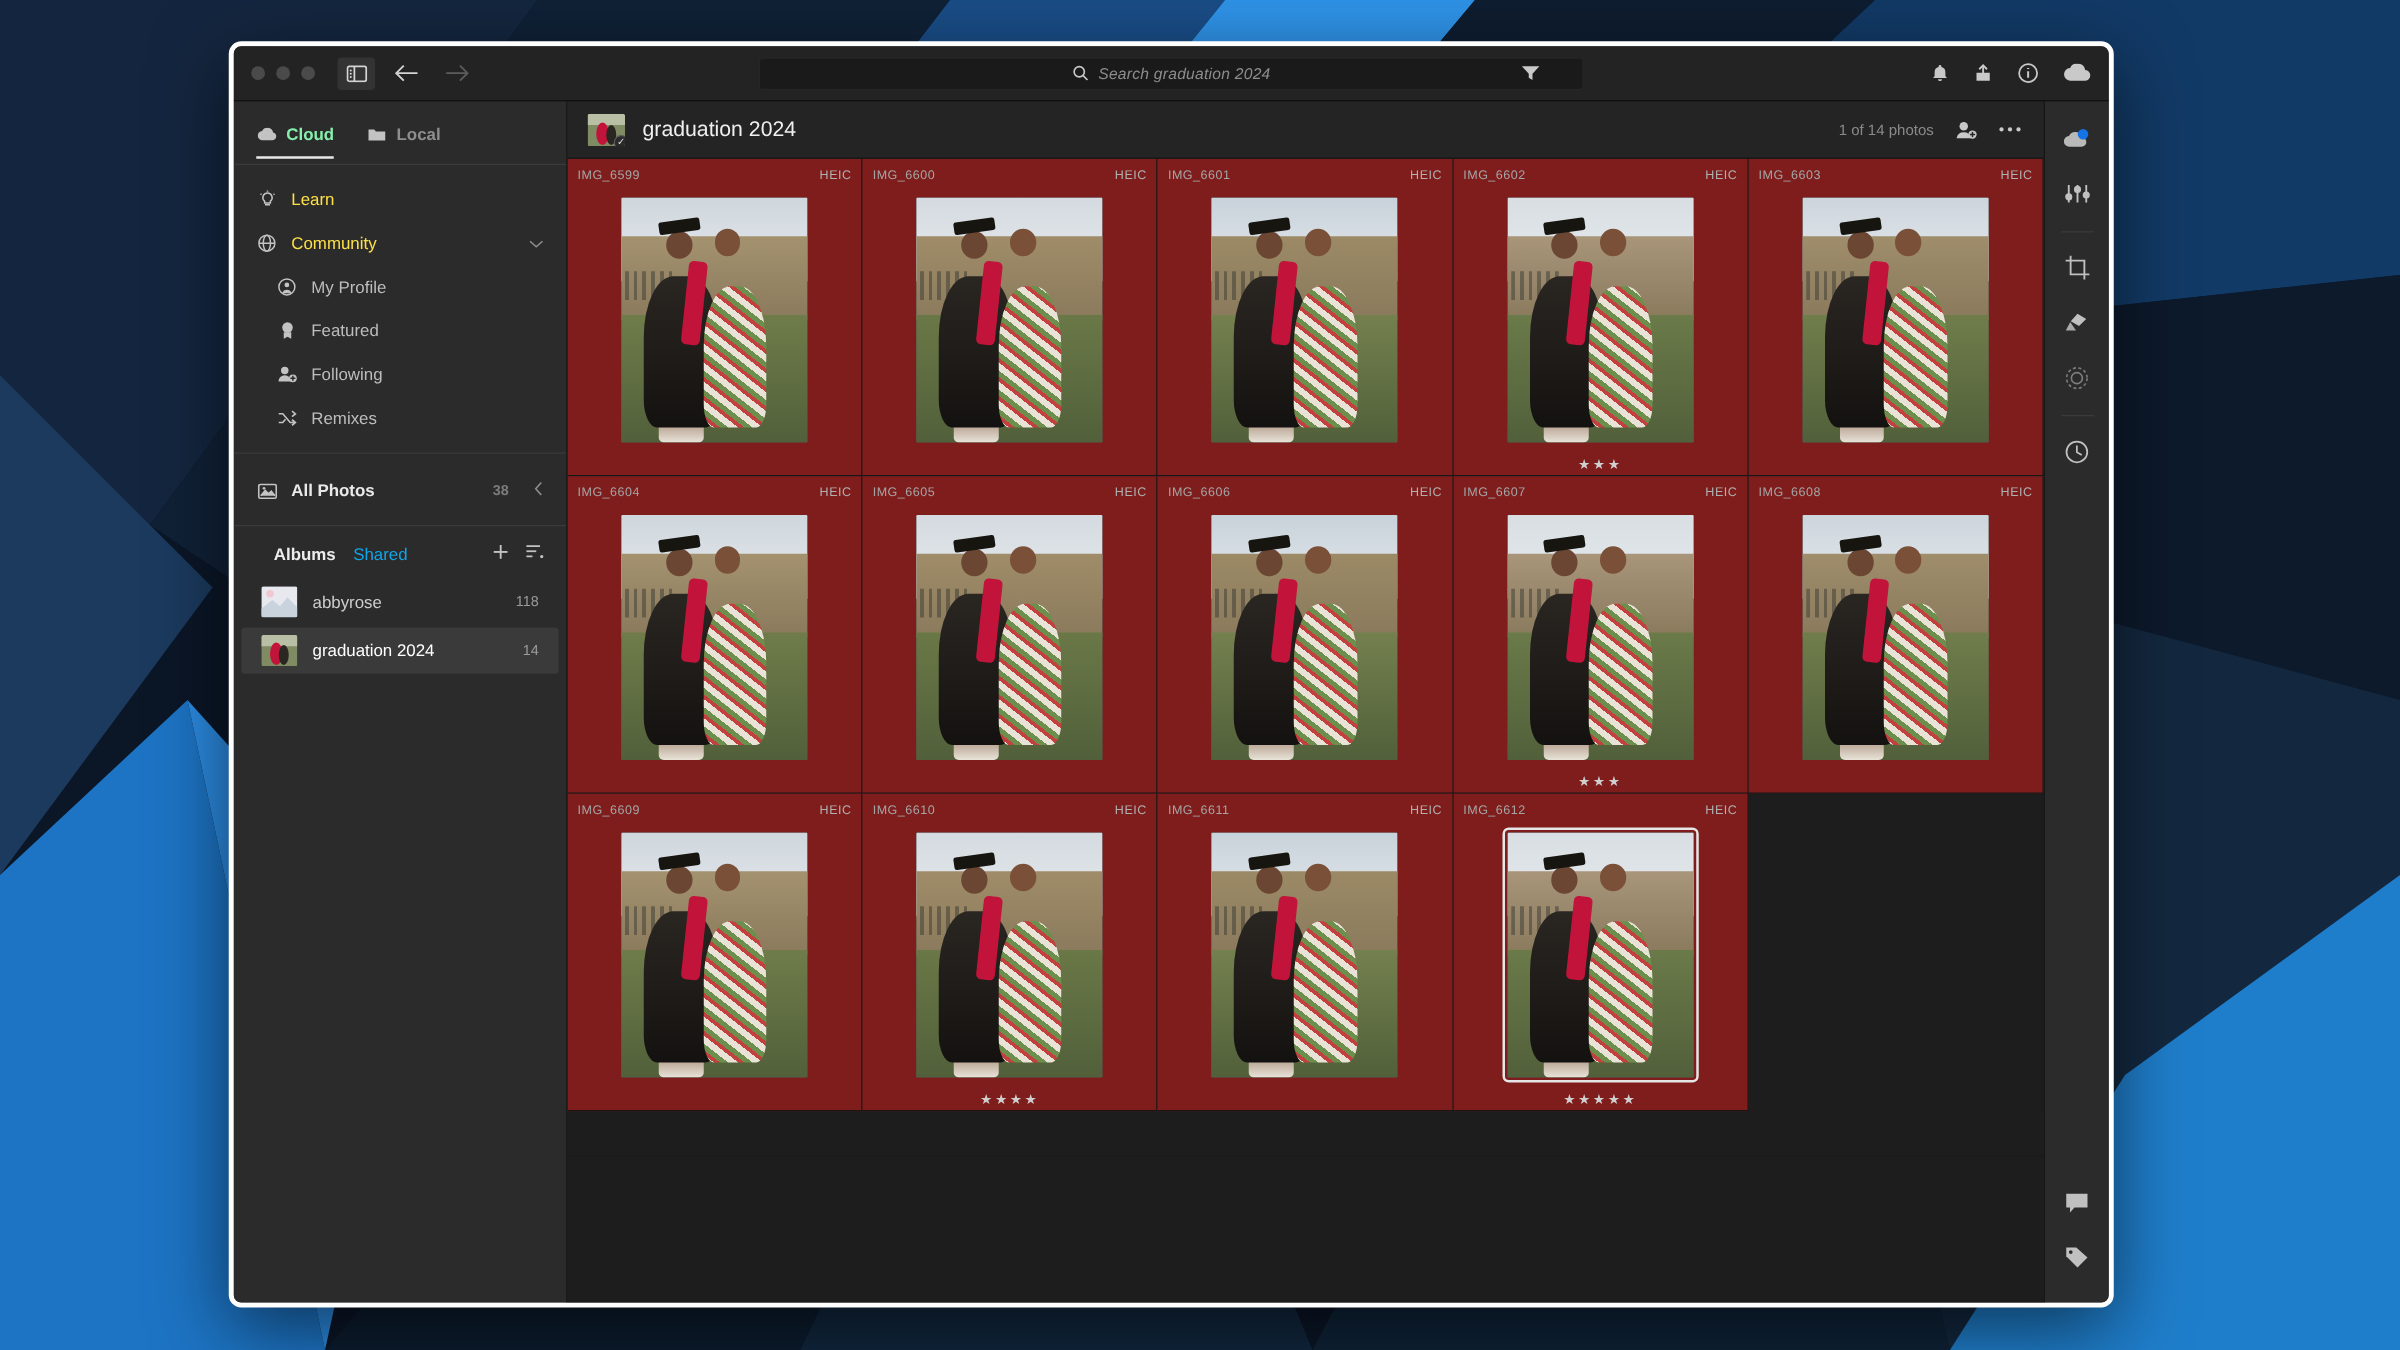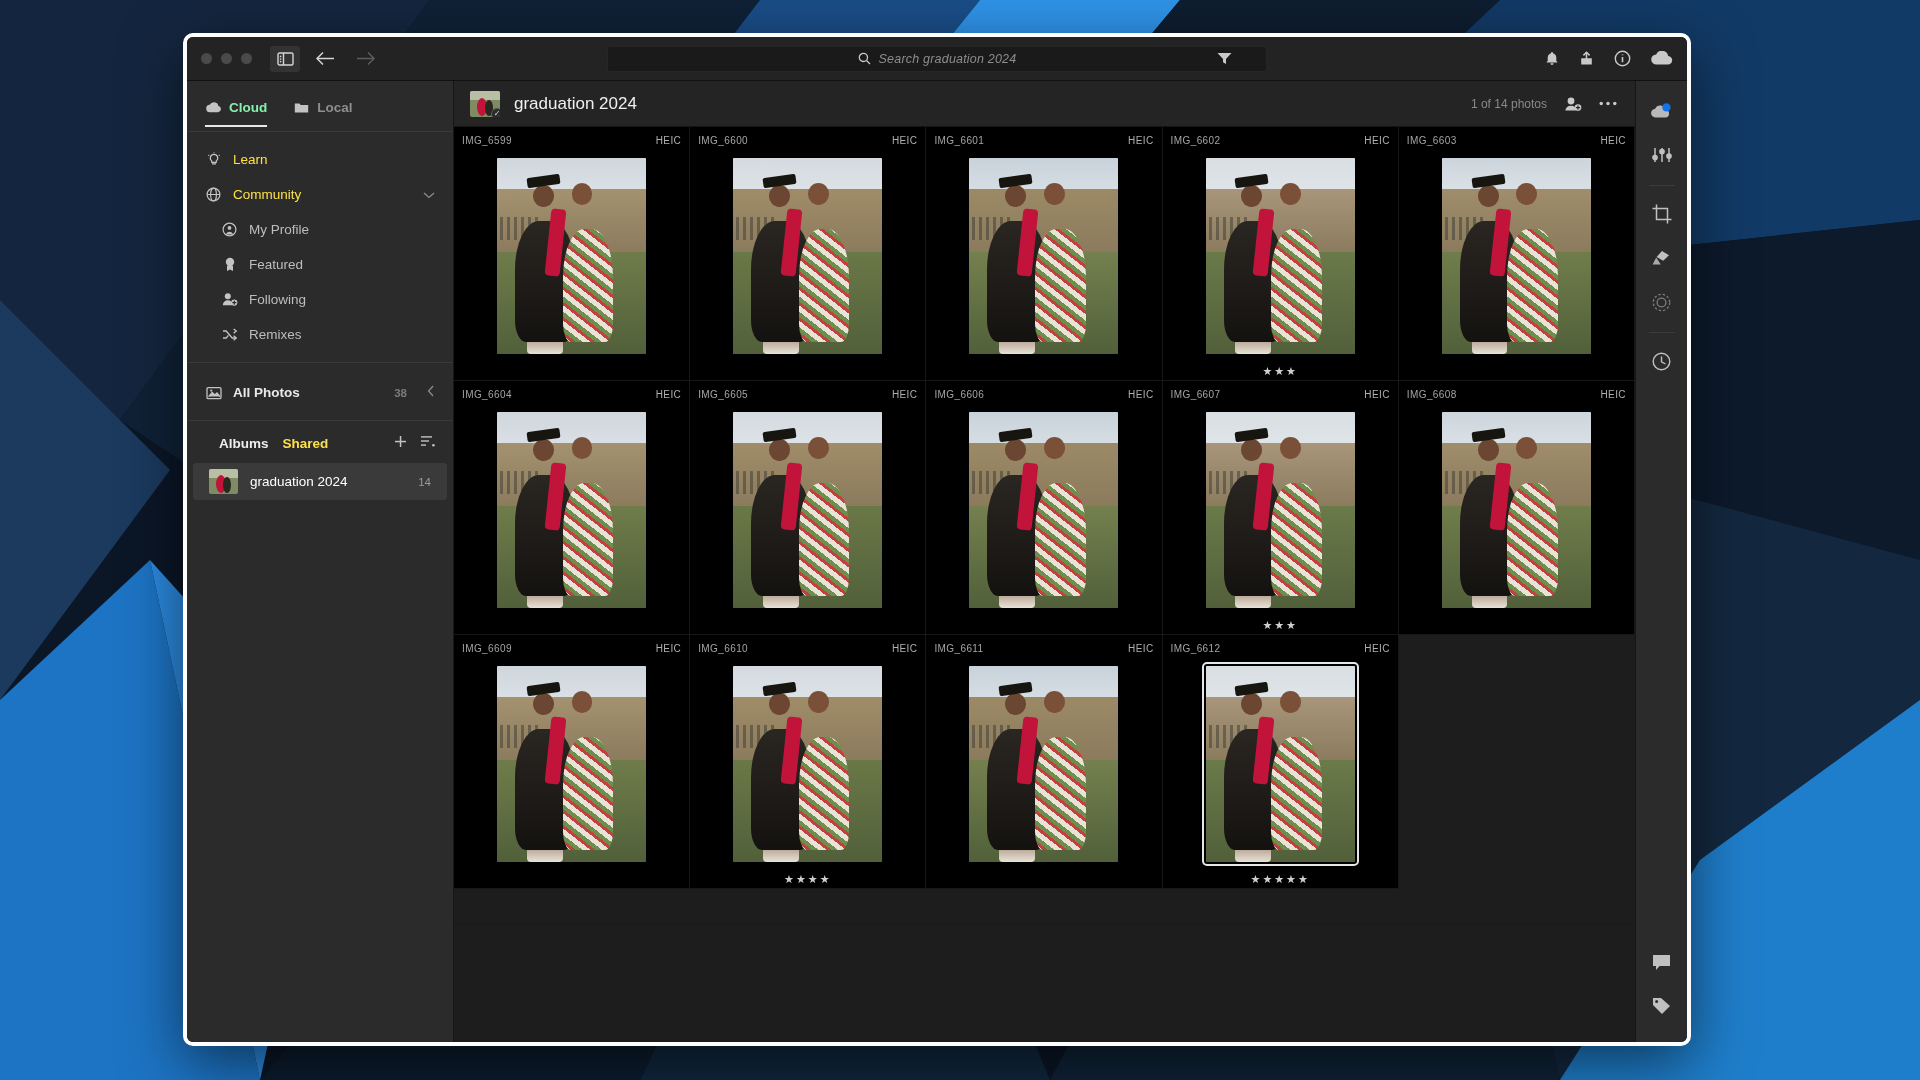--- a/index.html
+++ b/index.html
@@ -94,21 +94,21 @@
   }
   .side-row.bold { font-weight: bold; color: #e9e9e9; }
   .side-row .count { margin-left: auto; color: #7b7b7b; font-size: 11.5px; }
   .side-row.indent { padding-left: 34px; color: #bdbdbd; }
   .side-ic { width: 17px; height: 17px; display:flex; align-items:center; justify-content:center; color:#c3c3c3; flex:0 0 17px;}
   .albums-hdr {
     display: flex; align-items: center; gap: 14px;
     padding: 14px 18px 10px 32px;
   }
   .albums-hdr .t { font-weight: bold; color: #ededed; font-size: 13.5px; }
-  .albums-hdr .t.dim { font-weight: bold; color: #fde047; }
+  .albums-hdr .t.dim { font-weight: normal; color: #0ea5e9; }
   .albums-hdr .sp { margin-left: auto; display: flex; gap: 14px; color: #c2c2c2; }
   .album-row {
     display: flex; align-items: center; gap: 12px;
     padding: 6px 16px; margin: 2px 6px; border-radius: 3px;
     color: #cdcdcd; font-size: 13.5px;
   }
   .album-row.selected { background: #3a3a3a; color: #fff; }
   .album-row .count { margin-left: auto; color: #9a9a9a; font-size: 11.5px; }
   .album-thumb { width: 29px; height: 25px; flex: 0 0 29px; border-radius: 2px; overflow: hidden; }
 
@@ -129,21 +129,21 @@
     display: flex; align-items: center; justify-content: center; border: 1px solid #555;
   }
   #content-hdr .title { color: #efefef; font-size: 17px; }
   #content-hdr .right { margin-left: auto; display: flex; align-items: center; gap: 17px; }
   #content-hdr .cnt { color: #8a8a8a; font-size: 12px; }
 
   
   #grid-wrap { flex: 1; overflow: hidden; background: #1d1d1d; padding: 0; }
   #grid { display: grid; grid-template-columns: repeat(5, 1fr); }
   .cell {
-    background: #000000;
+    background: #7f1d1d;
     border-right: 1px solid #171717;
     border-bottom: 1px solid #171717;
     padding: 6px 8px 0 8px;
     height: 254px;
     display: flex; flex-direction: column;
   }
   .cell.empty { background: #1d1d1d; border-right-color:#1d1d1d; border-bottom-color:#1d1d1d; }
   .cell-meta { display: flex; align-items: center; font-size: 10px; color: #a5a5a5; letter-spacing: .4px; height: 15px; }
   .cell-meta .fmt { margin-left: auto; color: #b0b0b0; }
   .cell-img-area { flex: 1; display: flex; align-items: center; justify-content: center; padding: 4px 0 2px; }
@@ -432,20 +432,31 @@
               <rect x="0" y="1.2" width="11" height="1.4"></rect>
                 <rect x="0" y="5.3" width="8" height="1.4"></rect>
                 <rect x="0" y="9.4" width="5" height="1.4"></rect>
               <circle cx="12.4" cy="10.2" r="1.3"></circle>
             </svg>
           </span>
         </span>
       </div>
 
       <div>
+        <div class="album-row">
+          <span class="album-thumb">
+            <svg width="29" height="25" viewBox="0 0 29 25" preserveAspectRatio="none">
+              <rect width="29" height="25" fill="#e7e9ef"></rect>
+              <path d="M0 18 L9 11 L15 16 L21 9 L29 17 V25 H0Z" fill="#c9d3dd"></path>
+              <circle cx="7" cy="6" r="3" fill="#f1c7d0"></circle>
+            </svg>
+          </span>
+          <span>abbyrose</span>
+          <span class="count">118</span>
+        </div>
         <div class="album-row selected">
           <span class="album-thumb">
             <svg width="29" height="25" viewBox="0 0 29 25" preserveAspectRatio="none">
               <rect width="29" height="25" fill="#7f8b62"></rect>
               <rect width="29" height="9" fill="#b9bfa4"></rect>
               <ellipse cx="12" cy="15" rx="5" ry="9" fill="#c2143a"></ellipse>
               <ellipse cx="18" cy="16" rx="4" ry="8" fill="#2a2622"></ellipse>
             </svg>
           </span>
           <span>graduation 2024</span>

